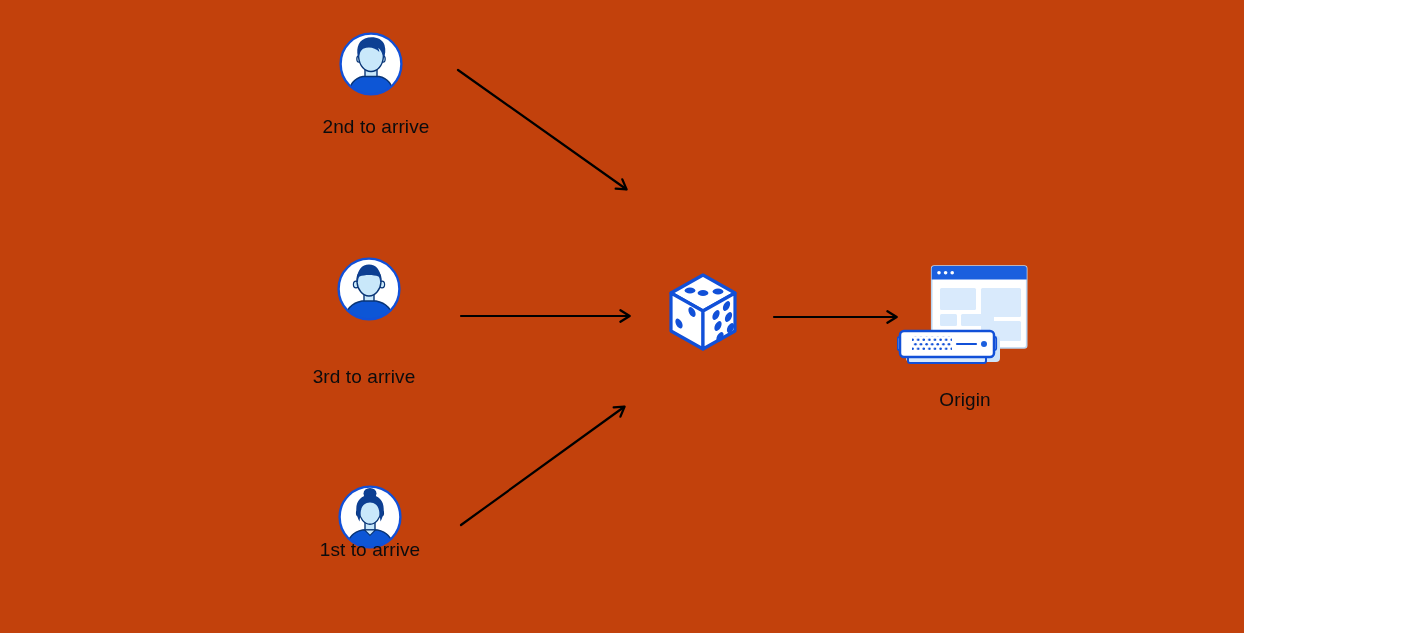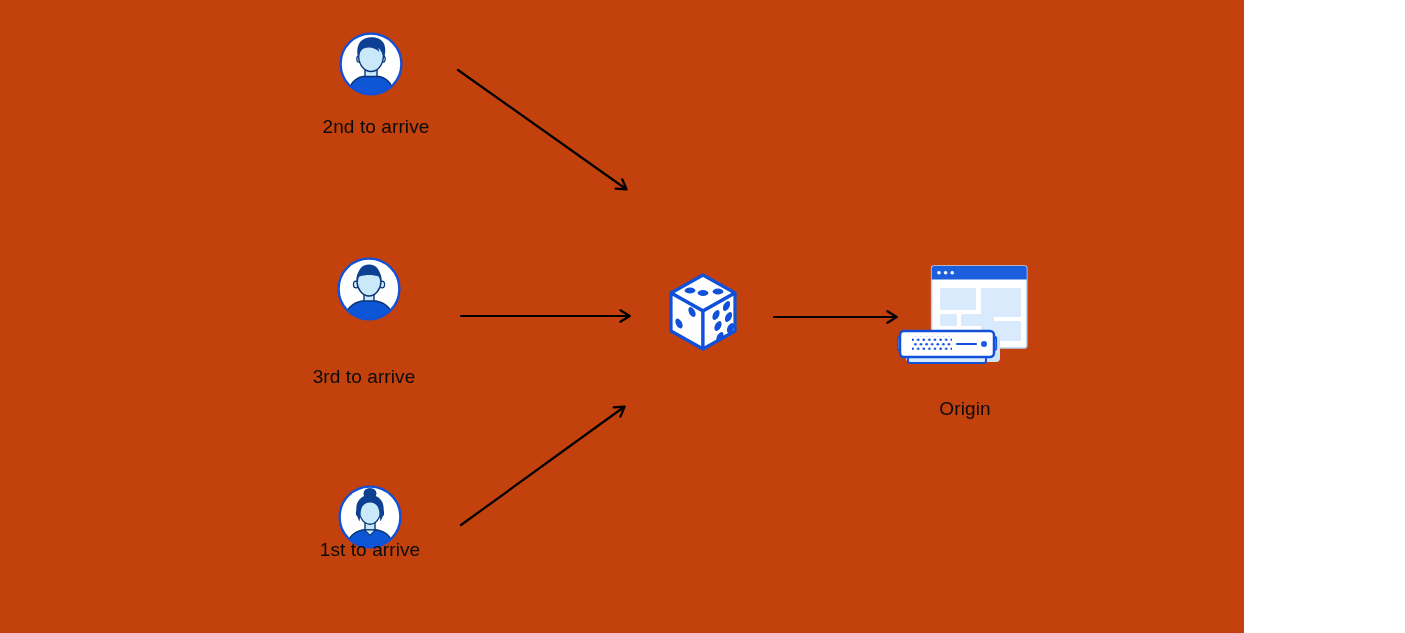--- a/index.html
+++ b/index.html
@@ -172,15 +172,15 @@
         <rect x="11" y="95" width="78" height="7" rx="2" fill="#d9eafc" stroke="#1150d8" stroke-width="2"></rect>
         <rect x="0.8" y="76" width="5" height="13" rx="1.5" fill="#ffffff" stroke="#1150d8" stroke-width="1.8"></rect>
         <rect x="94.2" y="76" width="5" height="13" rx="1.5" fill="#ffffff" stroke="#1150d8" stroke-width="1.8"></rect>
         <rect x="3" y="70" width="94" height="26" rx="4" fill="#ffffff" stroke="#1150d8" stroke-width="2.5"></rect>
         <rect x="15" y="75.5" width="40" height="15" fill="url(#vents)"></rect>
         <line x1="60" y1="83" x2="79" y2="83" stroke="#1150d8" stroke-width="2.2" stroke-linecap="round"></line>
         <circle cx="87" cy="83" r="3" fill="#1b5fde"></circle>
       </g>
     </svg>
   </div>
-  <div class="label" style="left:875px; top:397px;text-align:center;">Origin</div>
+  <div class="label" style="left:875px; top:388px;text-align:center;">Origin</div>
 
 </div>
 
 </body></html>

